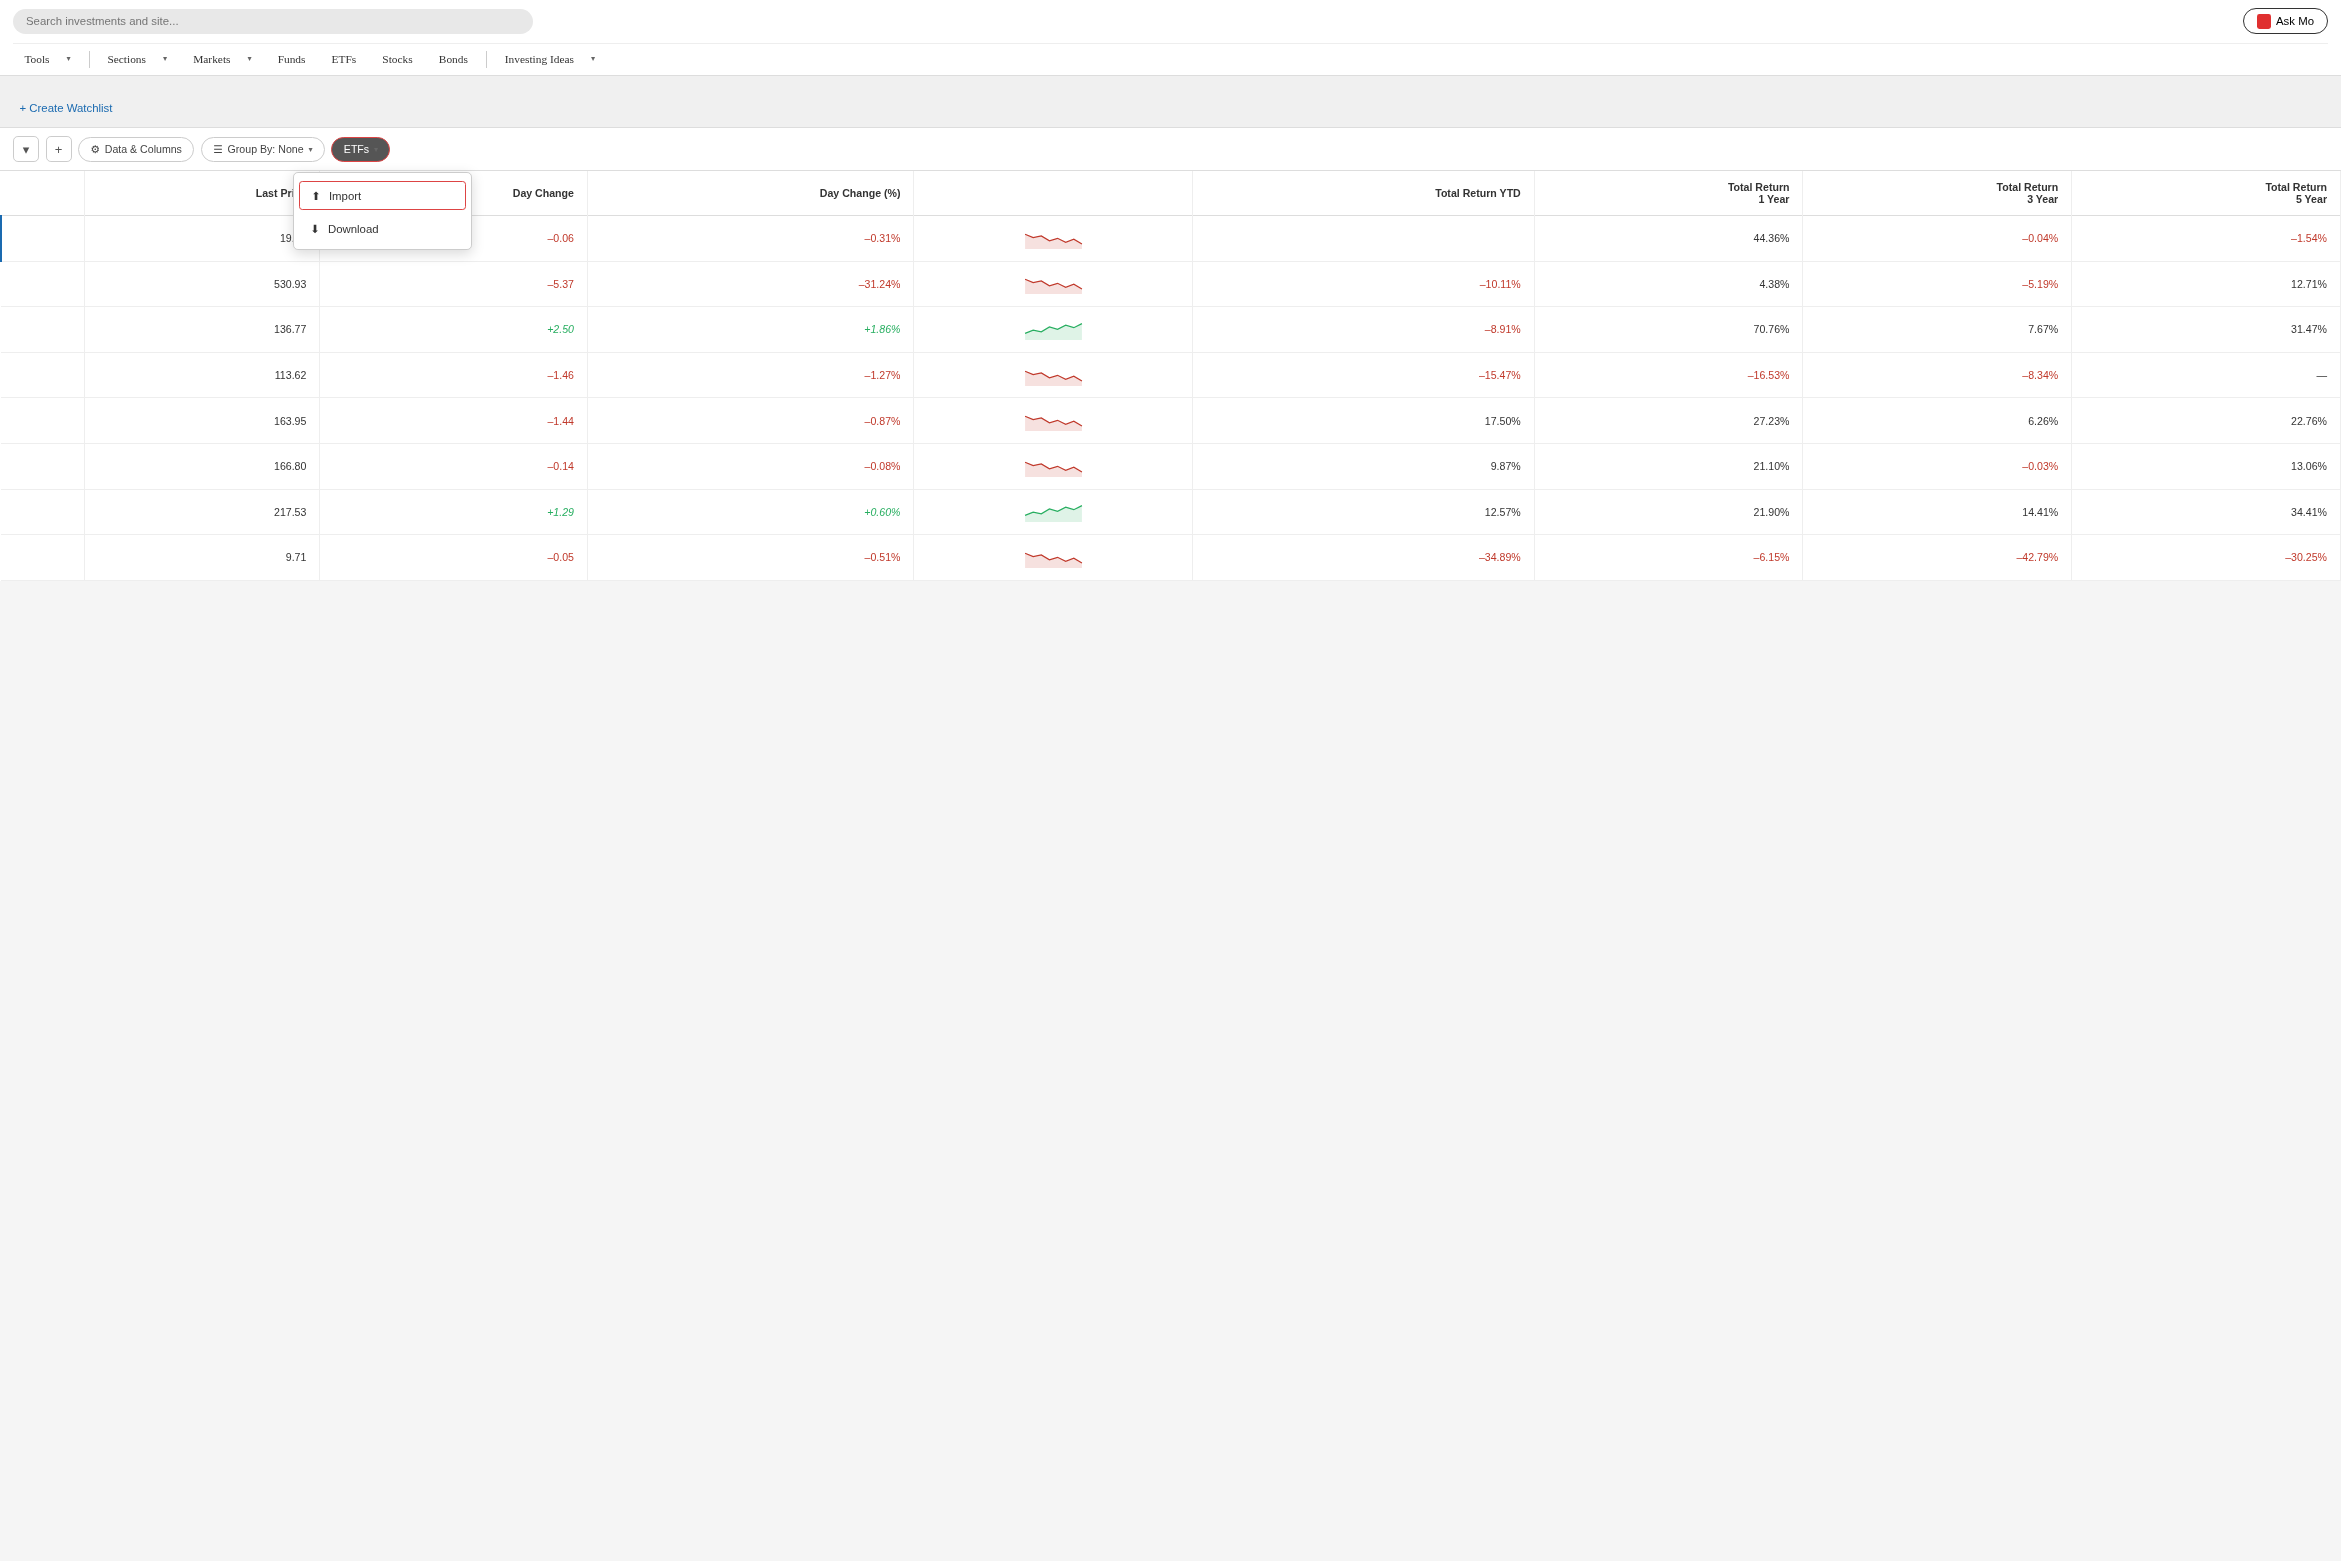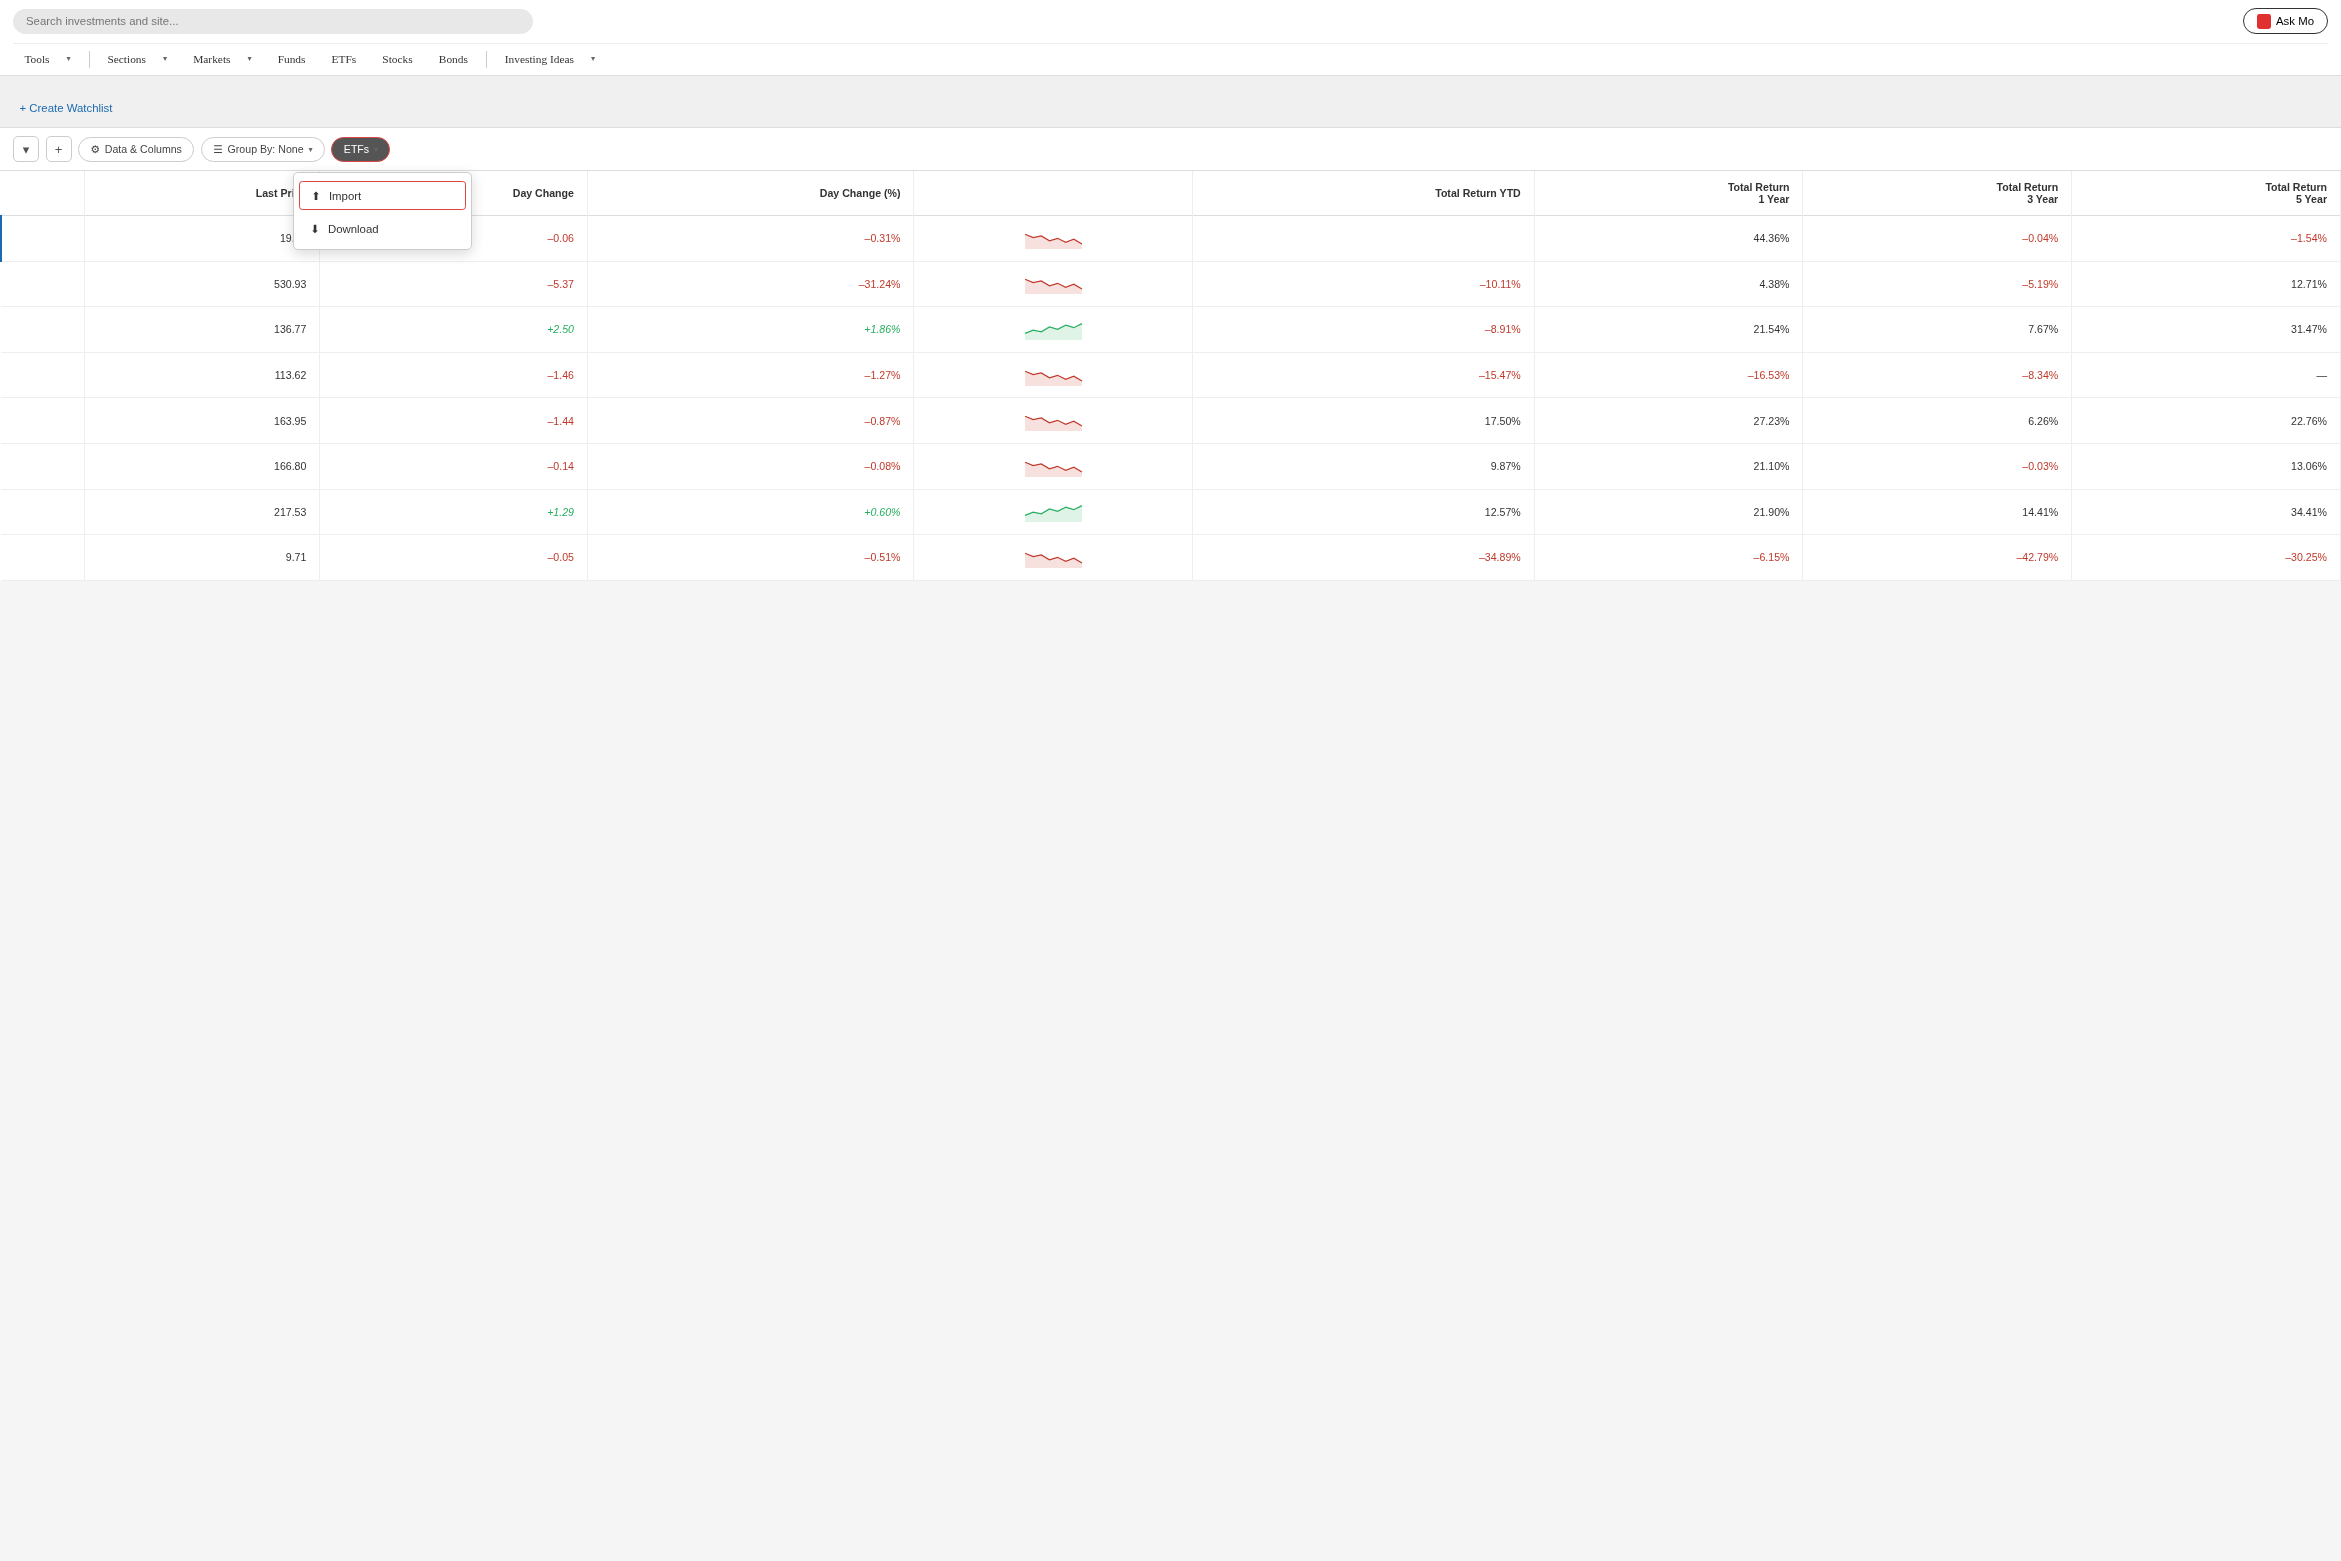--- a/index.html
+++ b/index.html
@@ -373,21 +373,21 @@
         <tr>
     <td></td>
     <td class="neutral">136.77</td>
     <td class="positive">+2.50</td>
     <td class="positive">+1.86%</td>
     <td class="sparkline-cell"><svg width="65" height="23" viewBox="0 0 80 28">
     <path d="M5,20 L15,16 L25,18 L35,12 L45,15 L55,10 L65,13 L75,8 L75,28 L5,28 Z" fill="rgba(39,174,96,0.15)"></path>
     <polyline points="5,20 15,16 25,18 35,12 45,15 55,10 65,13 75,8" fill="none" stroke="#27ae60" stroke-width="1.5"></polyline>
   </svg></td>
     <td class="negative">–8.91%</td>
-    <td class="neutral">21.54%</td>
+    <td class="neutral">70.76%</td>
     <td class="neutral">7.67%</td>
     <td class="neutral">31.47%</td>
   </tr>
         <tr>
     <td></td>
     <td class="neutral">113.62</td>
     <td class="negative">–1.46</td>
     <td class="negative">–1.27%</td>
     <td class="sparkline-cell"><svg width="65" height="23" viewBox="0 0 80 28">
     <path d="M5,10 L15,14 L25,12 L35,18 L45,15 L55,20 L65,16 L75,22 L75,28 L5,28 Z" fill="rgba(192,57,43,0.15)"></path>

